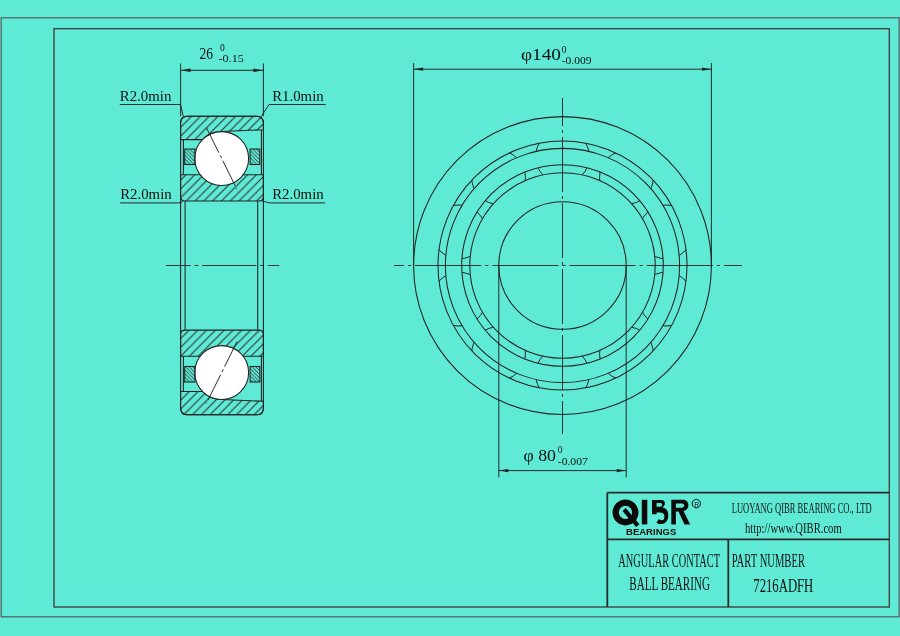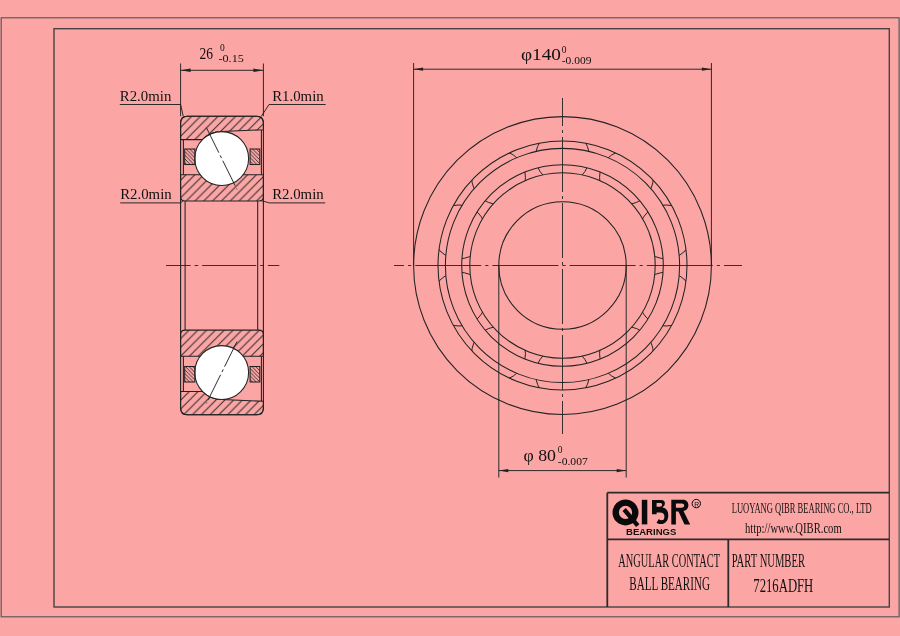--- a/index.html
+++ b/index.html
@@ -1,16 +1,16 @@
 <!DOCTYPE html>
 <html><head>
 <meta charset="utf-8">
 <style>
 html,body{margin:0;padding:0;background:#ffffff;}
-#page{width:900px;height:636px;position:relative;background:#fca5a5;overflow:hidden;}
+#page{width:900px;height:636px;position:relative;background:#5eead4;overflow:hidden;}
 svg text{font-family:"Liberation Serif",serif;fill:#111;}
 </style>
 </head>
 <body>
 <div id="page">
 <svg width="900" height="636" viewBox="0 0 900 636">
 <defs>
 <pattern id="h1" width="8.8" height="8.8" patternUnits="userSpaceOnUse">
 <path d="M0,8.8 L8.8,0 M-2.2,2.2 L2.2,-2.2 M6.6,11 L11,6.6" stroke="#2a2a2a" stroke-width="1" fill="none"></path>
 </pattern>

